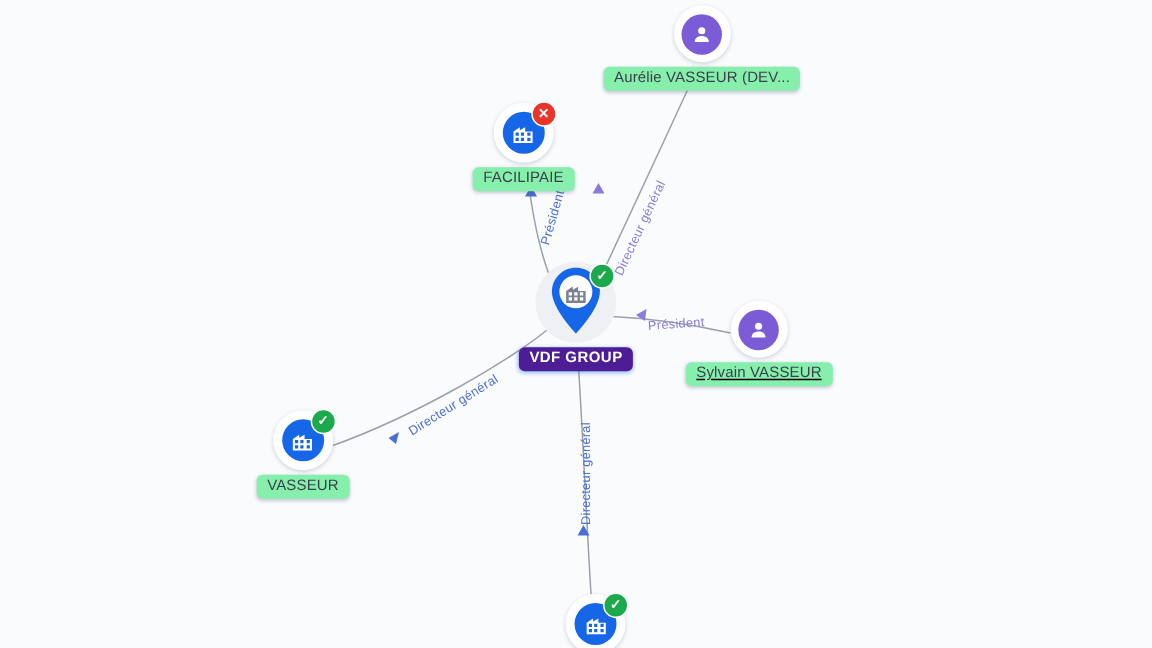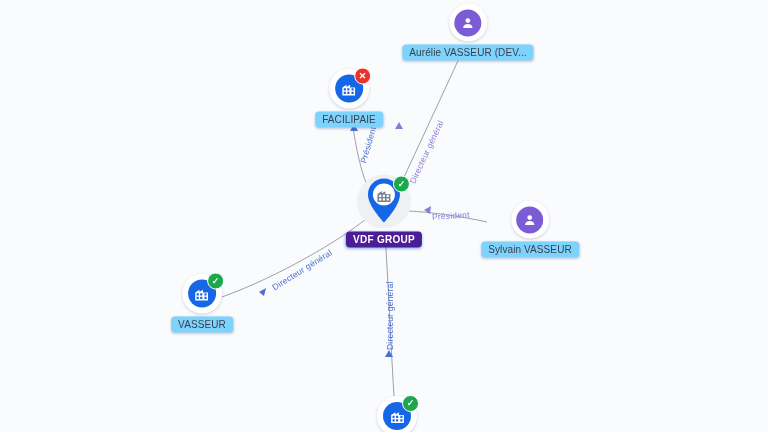--- a/index.html
+++ b/index.html
@@ -104,21 +104,21 @@
     font-size: 9px;
     line-height: 1;
     font-weight: bold;
   }
   .badge.ok  { background: #1ba94c; }
   .badge.bad { background: #e8342a; }
   .badge.pin-badge { top: 1px; right: 1px; }
   
   .label {
     margin-top: 3px;
-    background: #7dd3fc;
+    background: #86efac;
     border-radius: 4px;
     padding: 2px 7px 3px 7px;
     font-size: 10px;
     color: #3a3f4b;
     white-space: nowrap;
     box-shadow: 0 1px 2.5px rgba(40,60,110,0.25);
     letter-spacing: .1px;
   }
   .label.selected {
     background: #4c1d95;
@@ -210,21 +210,21 @@
       <div class="person-disc">
         <svg width="15" height="15" viewBox="0 0 24 24" fill="#ffffff">
           <circle cx="12" cy="8" r="3.8"></circle>
           <path d="M4.5 20c0-4.2 3.4-6.4 7.5-6.4s7.5 2.2 7.5 6.4z"></path>
         </svg>
       </div>
     </div>
     <div class="label">Aurélie VASSEUR (DEV...</div>
   </div>
 
-  <div class="node" style="left: 530px; top: 229px;">
+  <div class="node" style="left: 506px; top: 229px; text-decoration: underline;">
     <div class="person-ring">
       <div class="person-disc">
         <svg width="15" height="15" viewBox="0 0 24 24" fill="#ffffff">
           <circle cx="12" cy="8" r="3.8"></circle>
           <path d="M4.5 20c0-4.2 3.4-6.4 7.5-6.4s7.5 2.2 7.5 6.4z"></path>
         </svg>
       </div>
     </div>
     <div class="label">Sylvain VASSEUR</div>
   </div>

